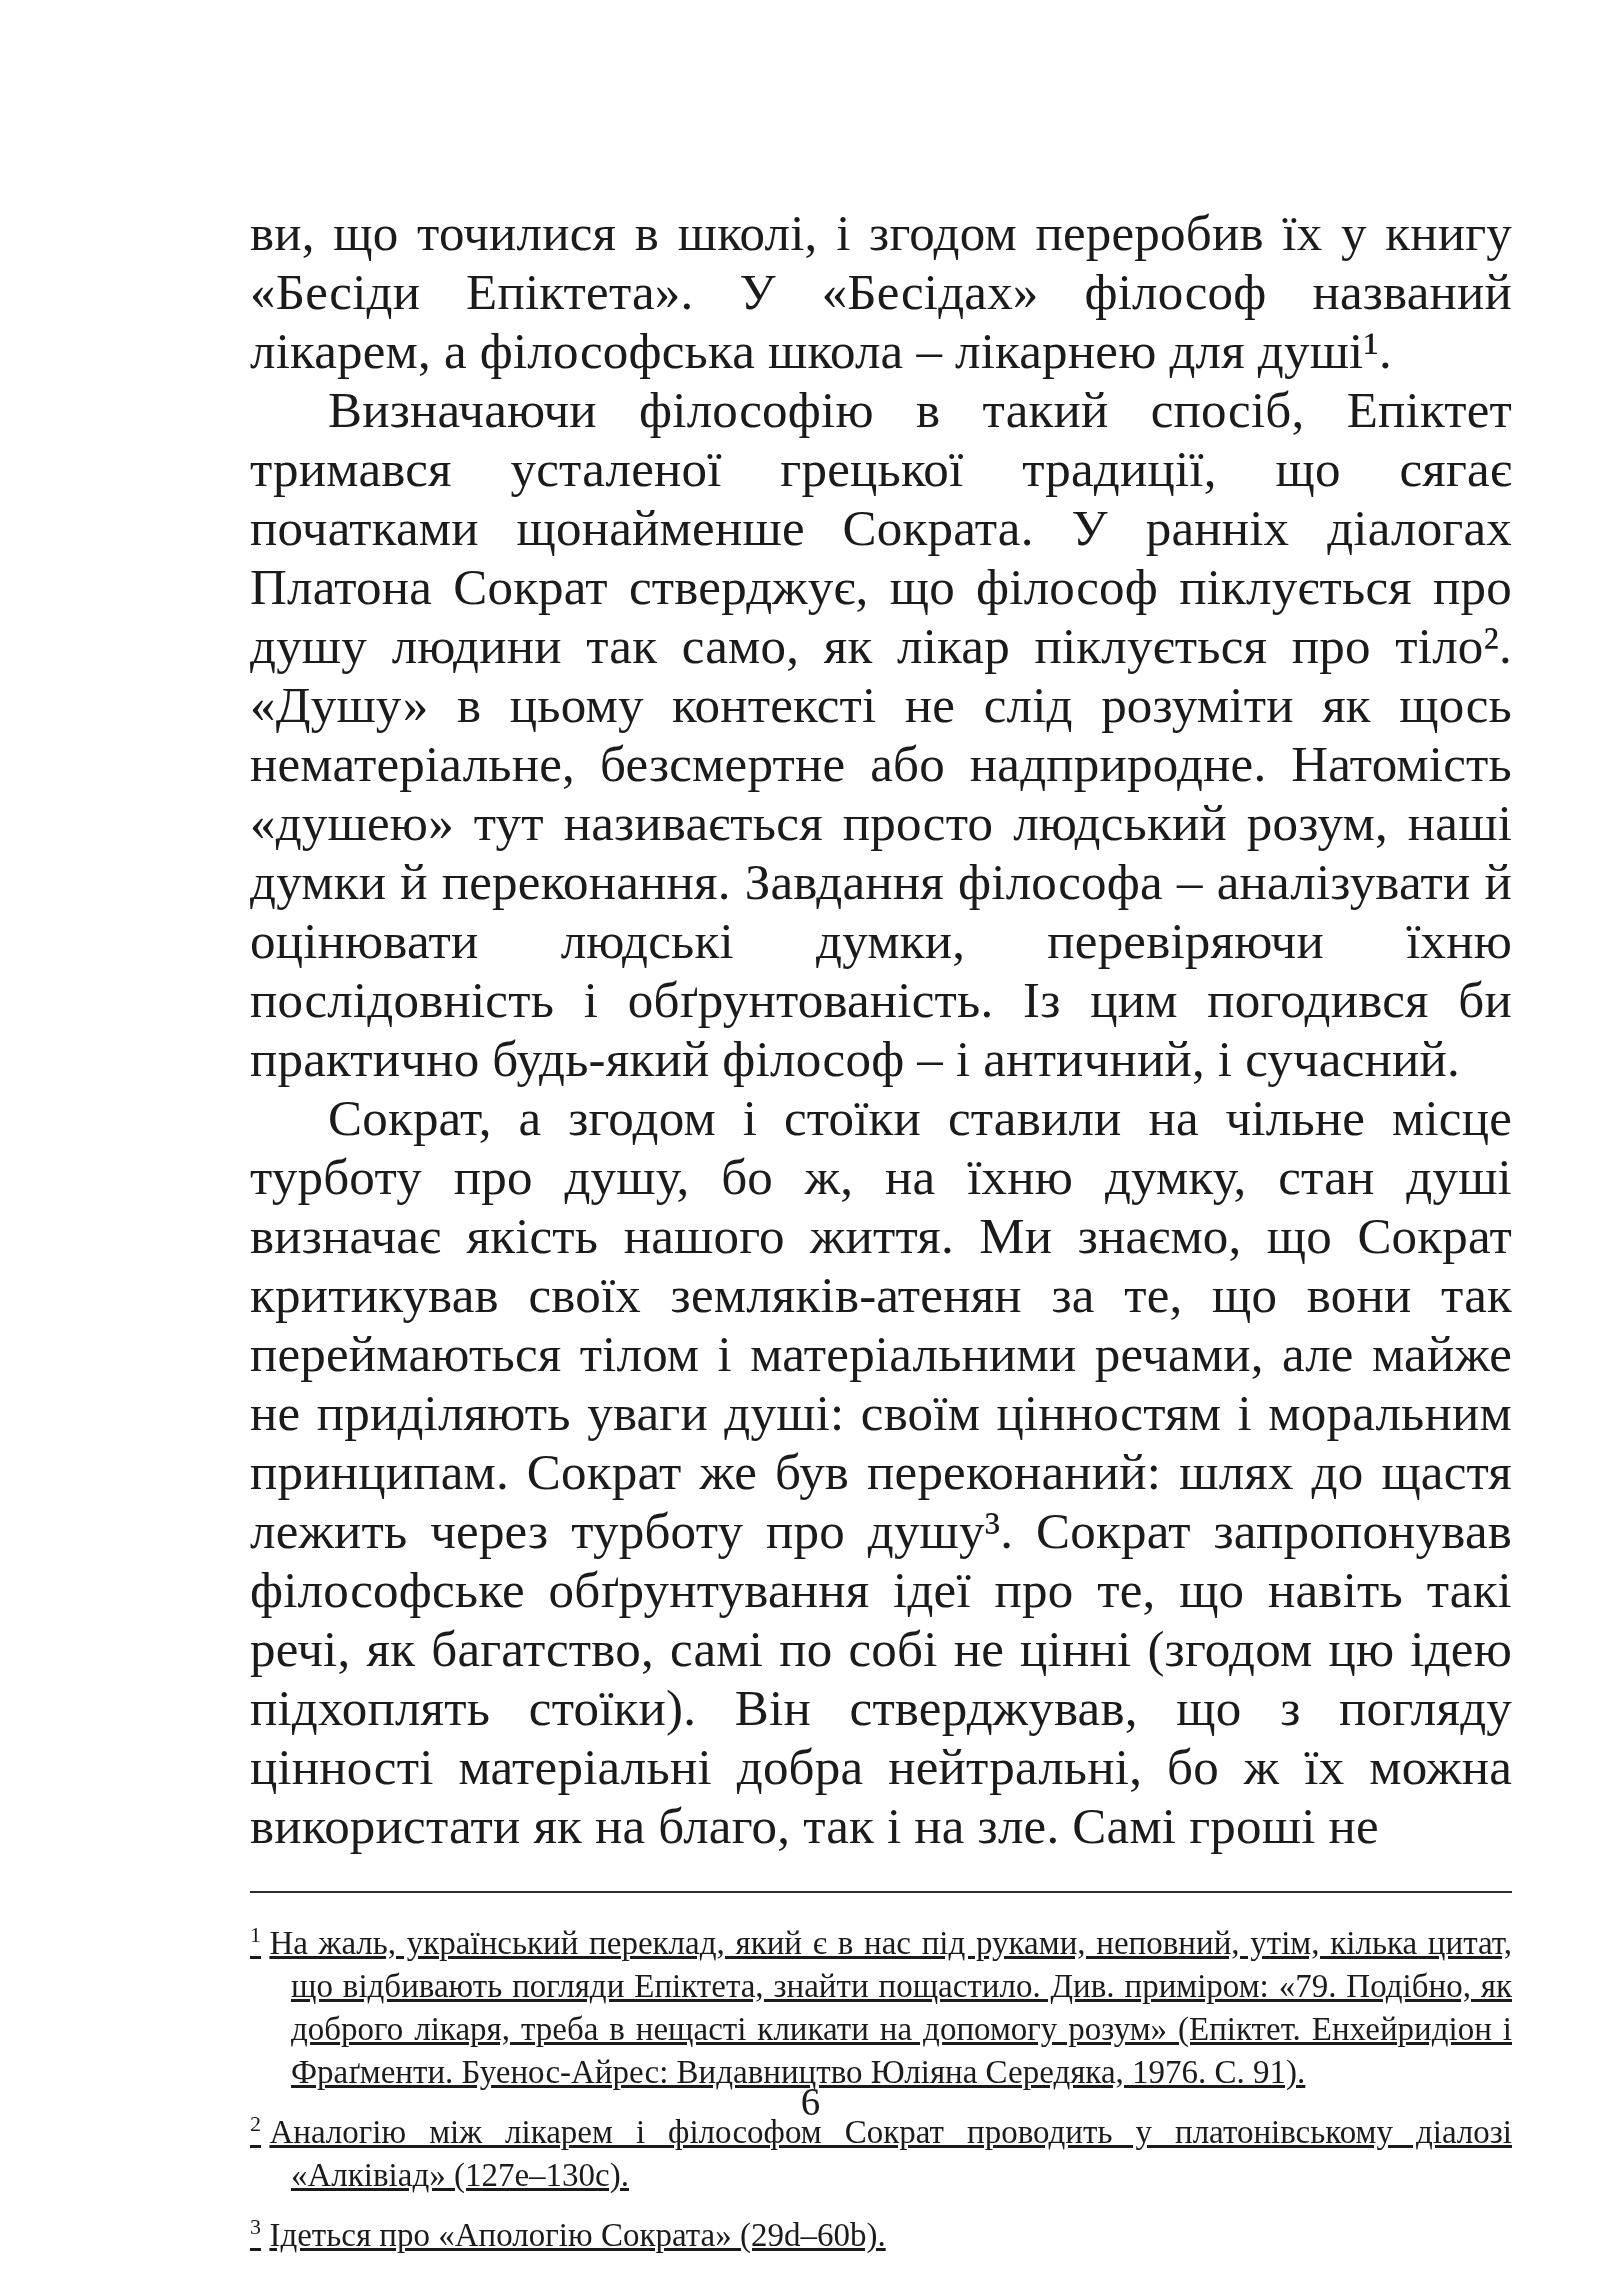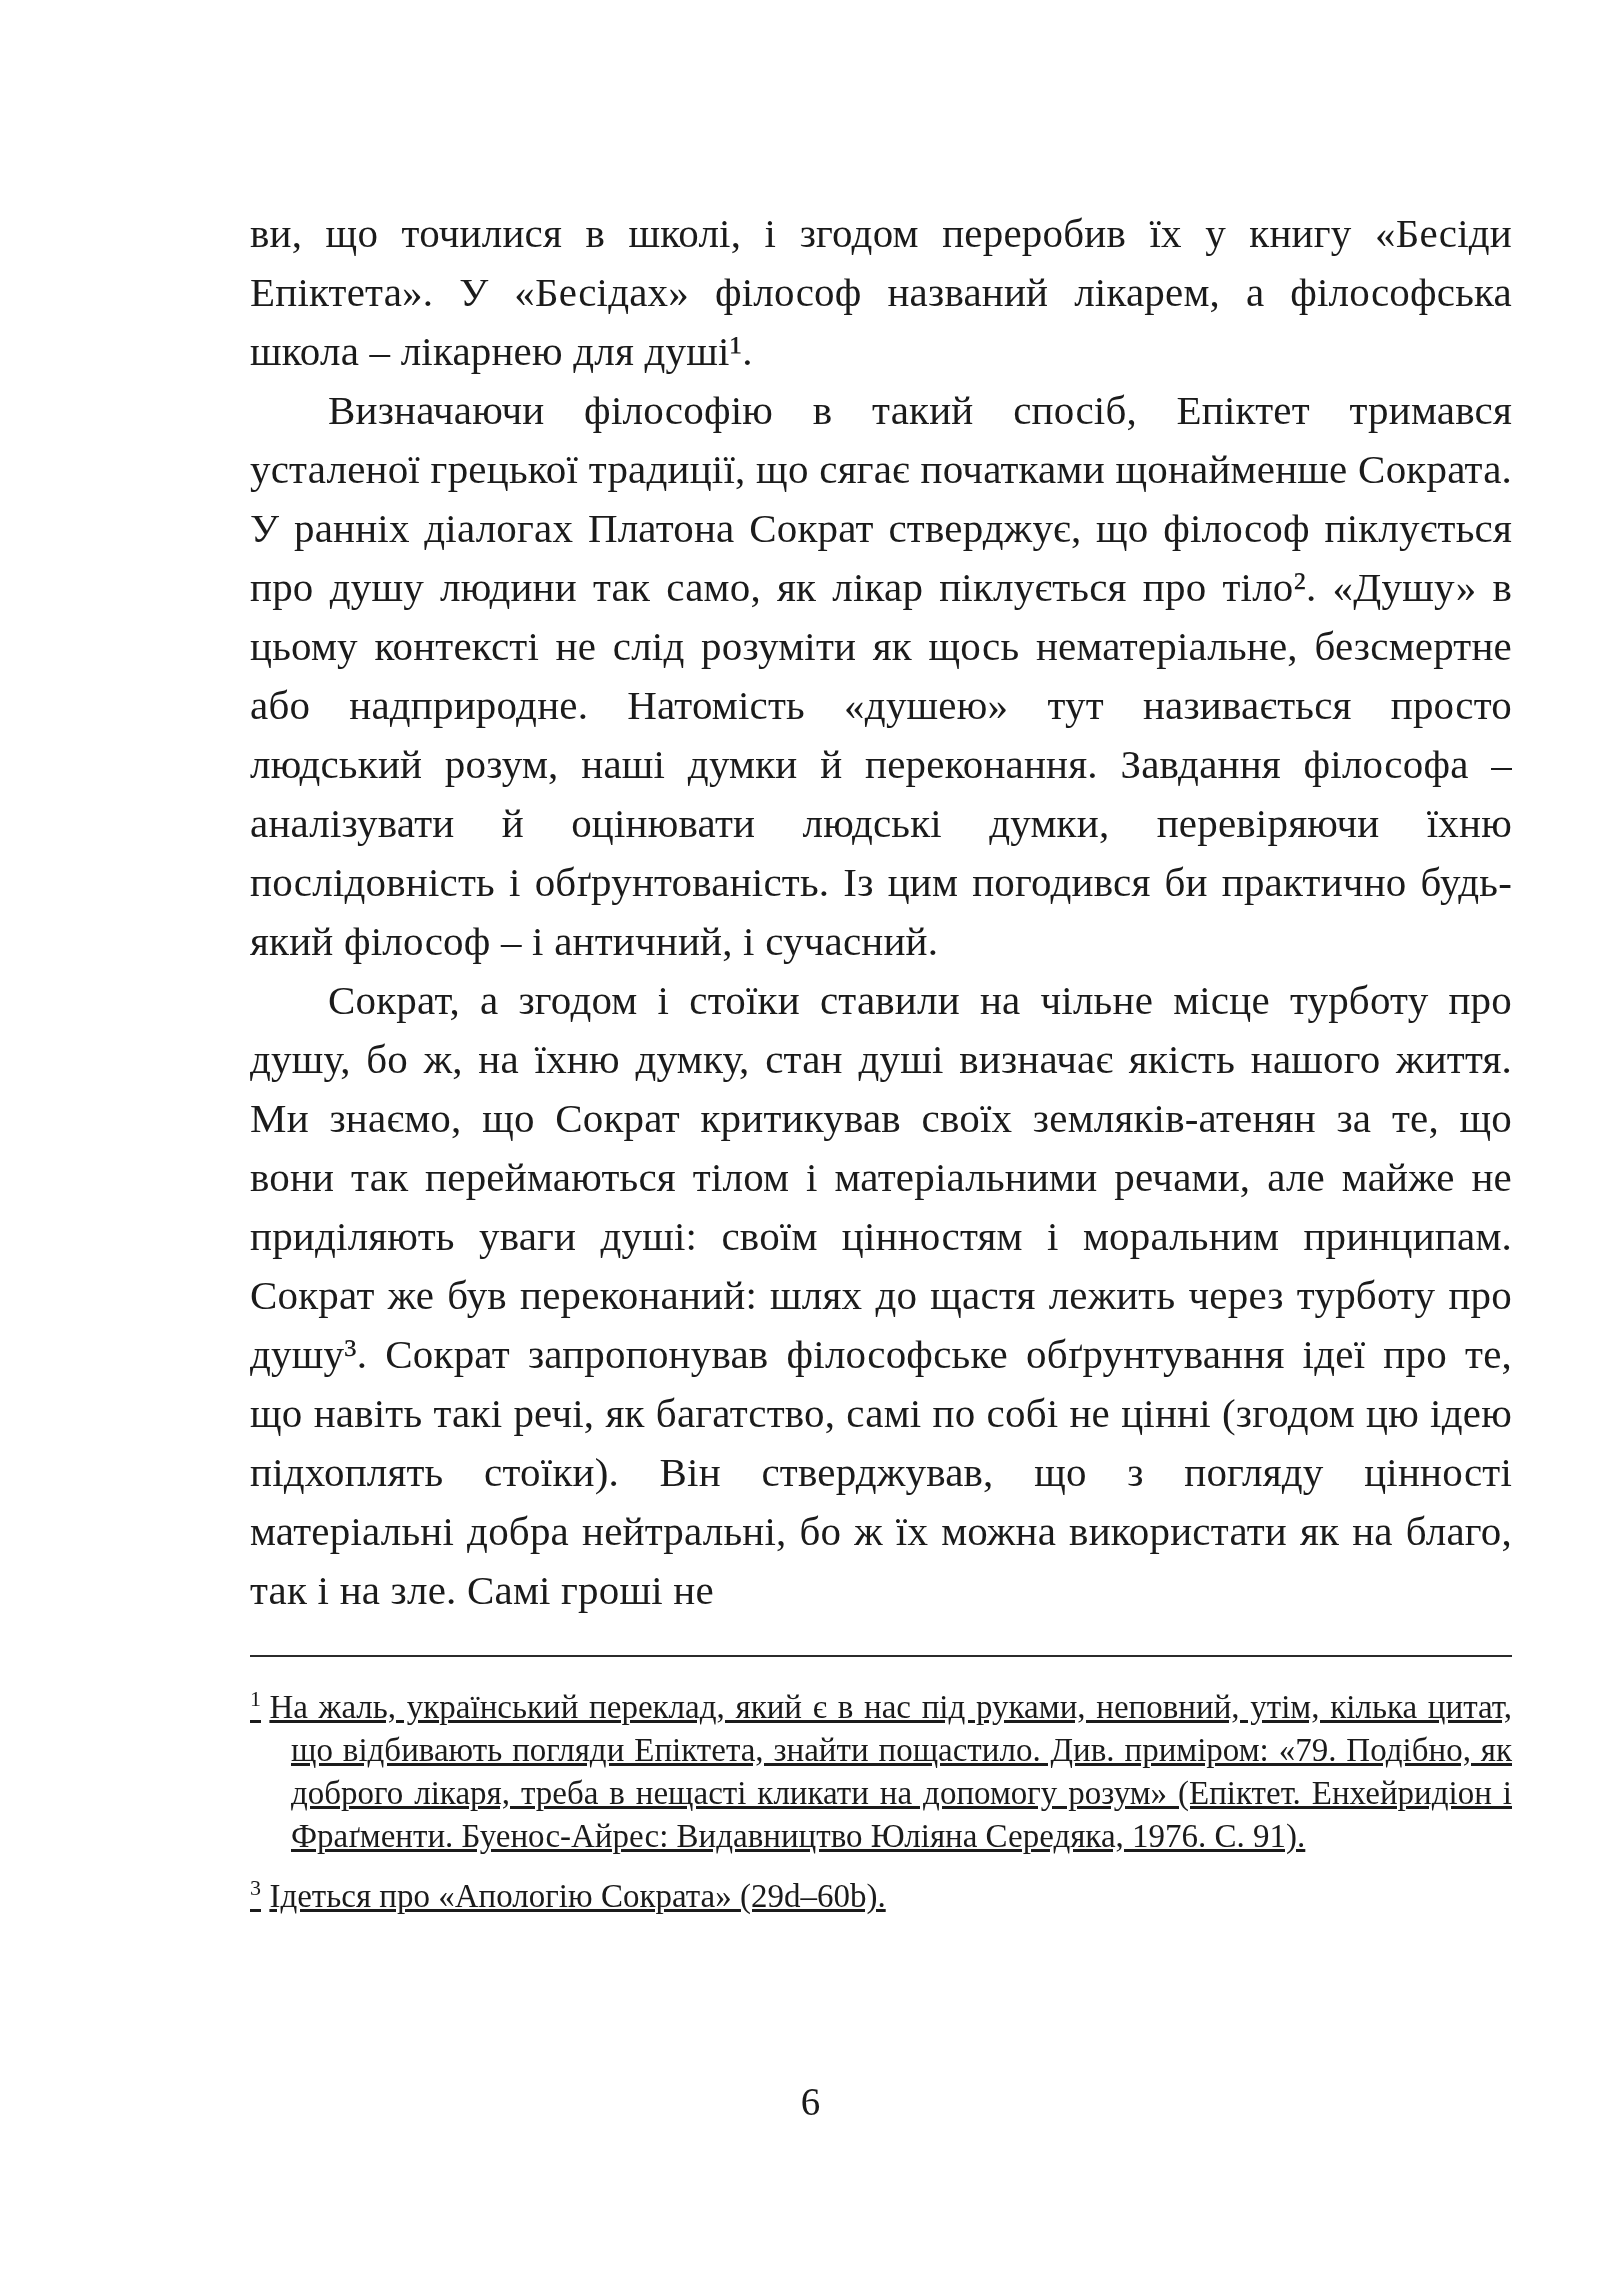--- a/index.html
+++ b/index.html
@@ -18,21 +18,21 @@
     overflow: hidden;
   }
   .text-block {
     position: absolute;
     left: 250px;
     top: 204px;
     width: 1262px;
   }
   .body-text p {
     margin: 0;
-    font-size: 41px;
+    font-size: 51px;
     line-height: 59px;
     text-align: justify;
     letter-spacing: 0.2px;
   }
   .body-text p.indented {
     text-indent: 78px;
   }
   .footnote-divider {
     border: none;
     border-top: 2.5px solid #2b2b2b;
@@ -81,20 +81,23 @@
       <p class="indented">Сократ, а згодом і стоїки ставили на чільне місце турботу про душу, бо ж, на їхню думку, стан душі визначає якість нашого життя. Ми знаємо, що Сократ критикував своїх земляків-атенян за те, що вони так переймаються тілом і матеріальними речами, але майже не приділяють уваги душі: своїм цінностям і моральним принципам. Сократ же був переконаний: шлях до щастя лежить через турботу про душу³. Сократ запропонував філософське обґрунтування ідеї про те, що навіть такі речі, як багатство, самі по собі не цінні (згодом цю ідею підхоплять стоїки). Він стверджував, що з погляду цінності матеріальні добра нейтральні, бо ж їх можна використати як на благо, так і на зле. Самі гроші не</p>
     </div>
 
     <hr class="footnote-divider">
 
     <div class="footnotes">
       <div class="footnote">
         <sup>1</sup><span>На жаль, український переклад, який є в нас під руками, неповний, утім, кілька цитат, що відбивають погляди Епіктета, знайти пощастило. Див. приміром: «79. Подібно, як доброго лікаря, треба в нещасті кликати на допомогу розум» (Епіктет. Енхейридіон і Фраґменти. Буенос-Айрес: Видавництво Юліяна Середяка, 1976. С. 91).</span>
       </div>
       <div class="footnote">
+        <sup>2</sup><span>Аналогію між лікарем і філософом Сократ проводить у платонівському діалозі «Алківіад» (127e–130c).</span>
+      </div>
+      <div class="footnote">
         <sup>3</sup><span>Ідеться про «Апологію Сократа» (29d–60b).</span>
       </div>
     </div>
 
   </div>
 
   <div class="page-number">6</div>
 
 </div>
 

